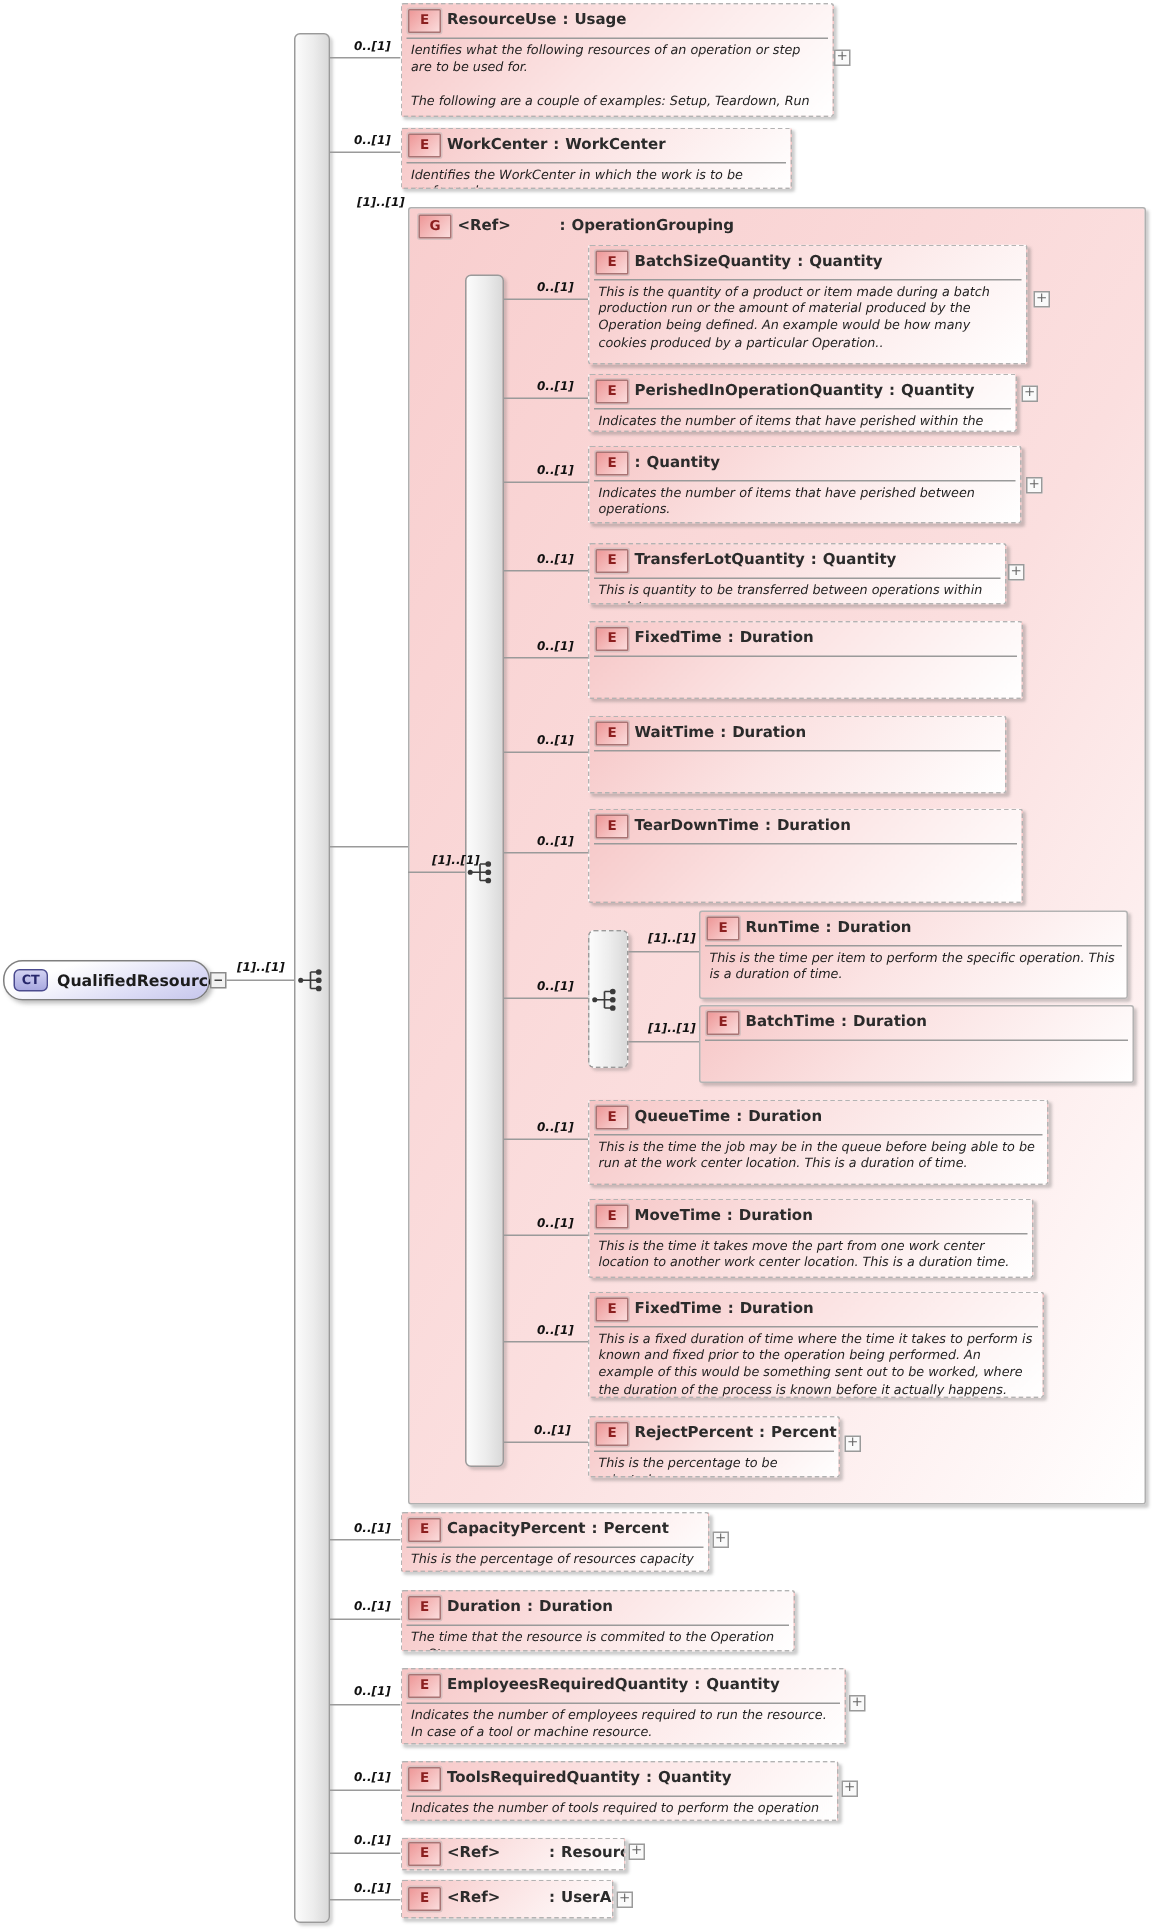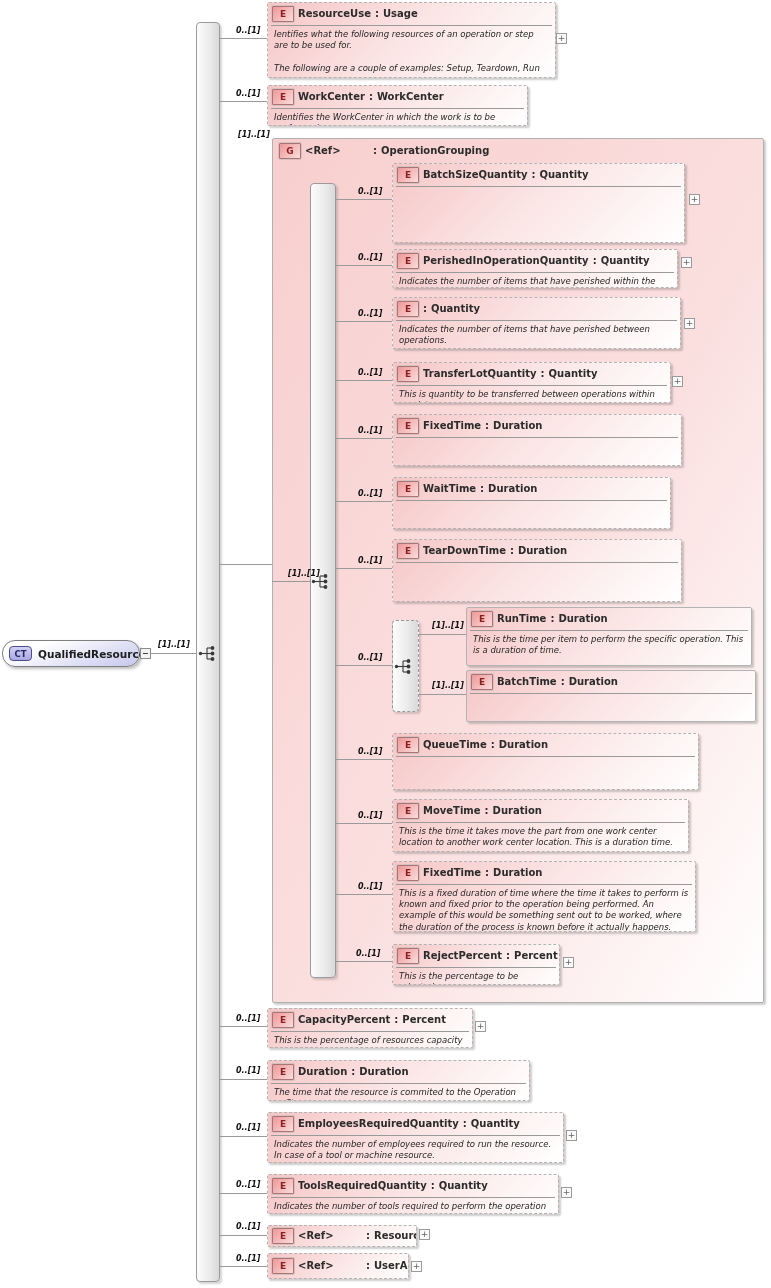--- a/index.html
+++ b/index.html
@@ -191,20 +191,21 @@
   </div>
 
   <div class="node dashed" style="left:392px;top:163px;width:293px;height:80px">
     <div class="hdr">
       <span class="badge">E</span>
       <span class="nm">BatchSizeQuantity</span>
       <span class="sep">:</span>
       <span class="tp">Quantity</span>
     </div>
     <div class="rule"></div>
+    <div class="anno">This is the quantity of a product or item made during a batch production run or the amount of material produced by the Operation being defined. An example would be how many cookies produced by a particular Operation..</div>
   </div>
 
   <div class="node dashed" style="left:392px;top:249px;width:286px;height:39px">
     <div class="hdr">
       <span class="badge">E</span>
       <span class="nm">PerishedInOperationQuantity</span>
       <span class="sep">:</span>
       <span class="tp">Quantity</span>
     </div>
     <div class="rule"></div>
@@ -284,20 +285,21 @@
   </div>
 
   <div class="node dashed" style="left:392px;top:733px;width:307px;height:57px">
     <div class="hdr">
       <span class="badge">E</span>
       <span class="nm">QueueTime</span>
       <span class="sep">:</span>
       <span class="tp">Duration</span>
     </div>
     <div class="rule"></div>
+    <div class="anno">This is the time the job may be in the queue before being able to be run at the work center location. This is a duration of time.</div>
   </div>
 
   <div class="node dashed" style="left:392px;top:799px;width:297px;height:53px">
     <div class="hdr">
       <span class="badge">E</span>
       <span class="nm">MoveTime</span>
       <span class="sep">:</span>
       <span class="tp">Duration</span>
     </div>
     <div class="rule"></div>

